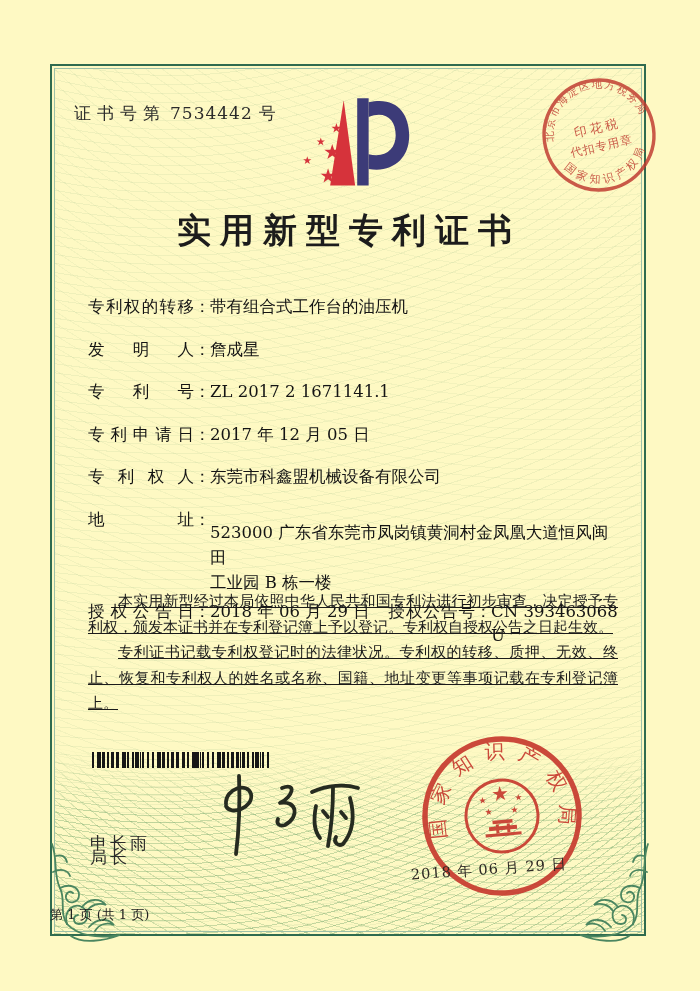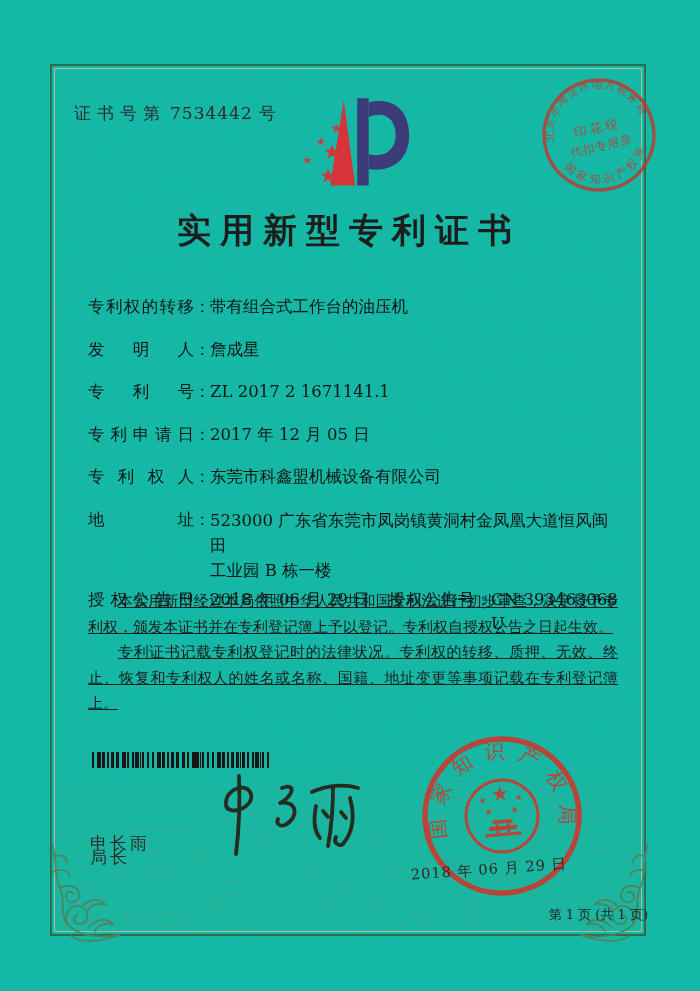--- a/index.html
+++ b/index.html
@@ -1,18 +1,18 @@
 <!DOCTYPE html>
 <html><head>
 <meta charset="utf-8">
 <style>
   html,body{margin:0;padding:0;background:#e8e8e2;}
   .page{
     position:relative; width:700px; height:991px; margin:0 auto;
-    background:#14b8a6; overflow:hidden;
+    background:#fef9c3; overflow:hidden;
     font-family:"DejaVu Serif","Liberation Serif",serif;
     color:#1e1e1e;
   }
   
   .frame-outer{
     position:absolute; left:50px; top:64px; width:596px; height:872px;
     border:2.5px solid #2f6b4f; box-sizing:border-box;
   }
   .frame-inner{
     position:absolute; inset:2px;
@@ -57,21 +57,21 @@
   
   .fields{position:absolute; left:88px; top:295px; width:535px; font-size:16.5px; color:#141414;}
   .frow{margin-bottom:18.5px; line-height:24px; white-space:nowrap;}
   .flabel{
     display:inline-block; width:106px; vertical-align:top;
     text-align:justify; text-align-last:justify; text-justify:inter-character;
   }
   .fcolon{display:inline-block; width:16px;}
   .fvalue{display:inline-block; vertical-align:top; white-space:normal;}
   .frow.addr{margin-bottom:5px;}
-  .frow.addr .fvalue{width:400px; line-height:25px;}
+  .frow.addr .fvalue{width:400px; line-height:25px;margin-top:12px;}
   .frow.grant{display:flex;}
   .grant-right{margin-left:44px; display:flex;}
   .grant-right .flabel{width:96px;}
 
   
   .body-text{
     position:absolute; left:88px; top:589px; width:530px;
     font-size:15px; line-height:25.5px; color:#1b1b1b; text-align:justify;text-decoration:underline;
   }
   .body-text p{margin:0; text-indent:2em;}
@@ -95,21 +95,21 @@
     font-size:17px; letter-spacing:3px; color:#2a2a2a;
   }
   .signature{position:absolute; left:196px; top:764px; width:176px; height:98px;}
   .office-seal{position:absolute; left:418px; top:732px; width:168px; height:168px;
     transform:rotate(-5deg); opacity:.92;}
   .seal-date{
     position:absolute; left:404px; top:860px; width:170px; text-align:center;
     font-size:14.5px; color:#2d2824; letter-spacing:1px; transform:rotate(-4deg);
   }
   .page-footer{
-    position:absolute; left:50px; top:906px; width:598px; text-align:right;
+    position:absolute; left:50px; top:906px; width:598px; text-align:left;
     font-size:13px; color:#222;
   }
 </style>
 </head>
 <body>
 
 <div class="page">
 
   <div class="interior-texture"></div>
   <div class="wave-band"></div>

